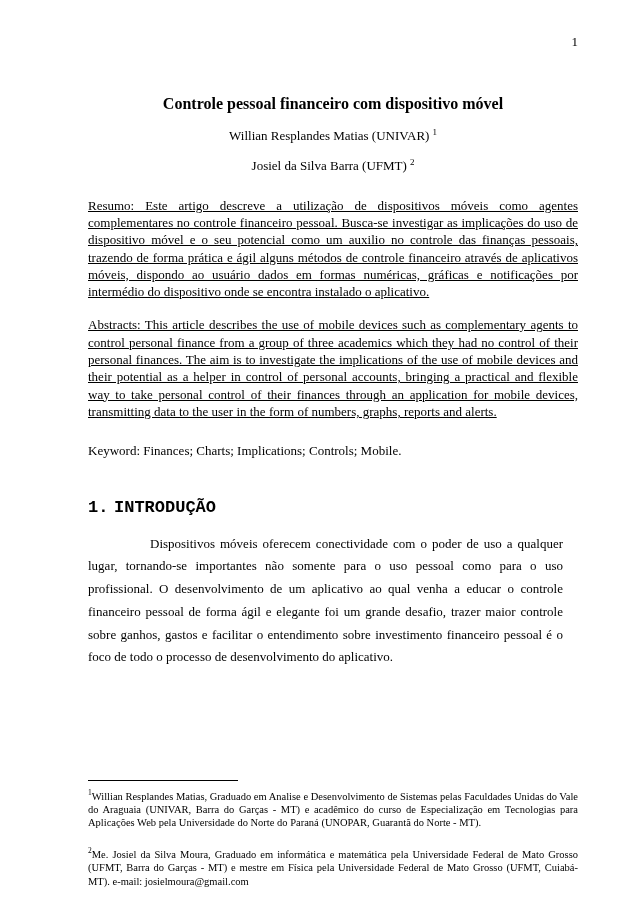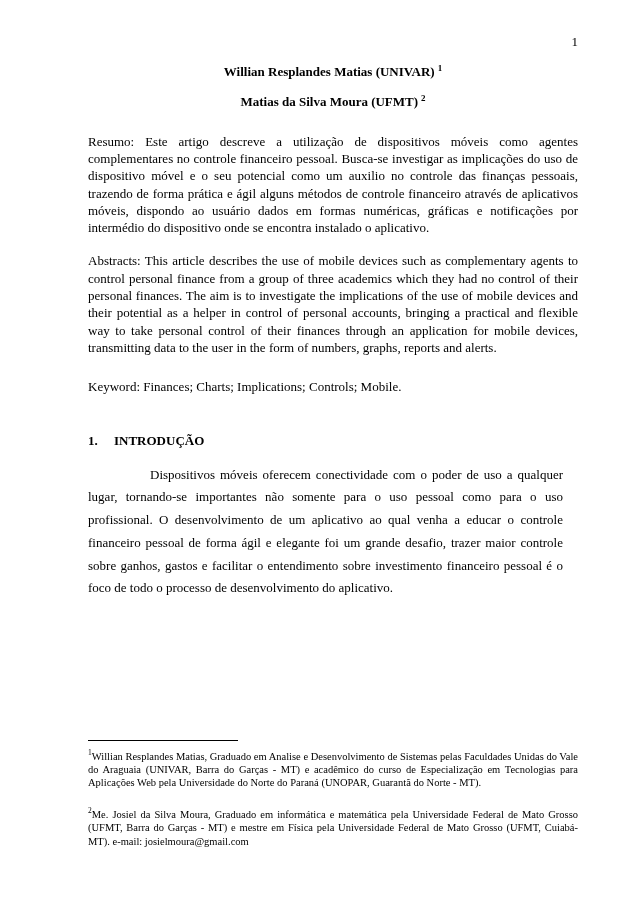--- a/index.html
+++ b/index.html
@@ -27,63 +27,65 @@
   .title {
     margin: 44px 0 0 0;
     font-size: 16px;
     font-weight: bold;
     text-align: center;
     line-height: 1.25;
   }
   .author {
     margin-top: 13px;
     font-size: 13px;
-    font-weight: bold;
+    font-weight: normal;
     text-align: center;
     line-height: 1.25;
   }
   .author sup {
     font-size: 9px;
     margin-left: 3px;
   }
   .abstract {
     margin: 22px 0 0 0;
     text-align: justify;
     line-height: 1.33;
+    text-decoration: underline;
   }
   .keywords {
     margin: 22px 0 0 0;
     line-height: 1.33;
   }
   .abstract-en {
     margin-top: 16px;
   }
   .keywords-en {
   }
   .section-heading {
     margin: 38px 0 0 0;
-    font-size: 13px;
+    font-size: 17px;
     font-weight: bold;
     line-height: 1.25;
+    font-family: Liberation Mono, monospace;
   }
   .section-heading .sec-number {
     display: inline-block;
     width: 26px;
   }
   .intro {
     margin: 14px 15px 0 0;
     text-align: justify;
     line-height: 1.75;
     text-indent: 62px;
   }
   .footnote-area {
     position: absolute;
     left: 88px;
     right: 62px;
-    top: 740px;
+    top: 780px;
   }
   .footnote-rule {
     width: 150px;
     height: 0;
     border-top: 1px solid #000000;
     margin-bottom: 7px;
   }
   .footnote {
     font-size: 10.5px;
     line-height: 1.27;
@@ -99,27 +101,28 @@
     text-align: left;
   }
 </style>
 </head>
 <body>
 
 <div class="page">
 
   <div class="page-number">1</div>
 
+  <h1 class="title">Controle pessoal financeiro com dispositivo móvel</h1>
 
   <div class="author">
     <span>Willian Resplandes Matias (UNIVAR)</span><sup>1</sup>
   </div>
 
   <div class="author">
-    <span>Matias da Silva Moura (UFMT)</span><sup>2</sup>
+    <span>Josiel da Silva Barra (UFMT)</span><sup>2</sup>
   </div>
 
   <p class="abstract">Resumo: Este artigo descreve a utilização de dispositivos móveis como agentes complementares no controle financeiro pessoal. Busca-se investigar as implicações do uso de dispositivo móvel e o seu potencial como um auxilio no controle das finanças pessoais, trazendo de forma prática e ágil alguns métodos de controle financeiro através de aplicativos móveis, dispondo ao usuário dados em formas numéricas, gráficas e notificações por intermédio do dispositivo onde se encontra instalado o aplicativo.</p>
 
 
   <p class="abstract abstract-en">Abstracts: This article describes the use of mobile devices such as complementary agents to control personal finance from a group of three academics which they had no control of their personal finances. The aim is to investigate the implications of the use of mobile devices and their potential as a helper in control of personal accounts, bringing a practical and flexible way to take personal control of their finances through an application for mobile devices, transmitting data to the user in the form of numbers, graphs, reports and alerts.</p>
 
   <p class="keywords keywords-en">Keyword: Finances; Charts; Implications; Controls; Mobile.</p>
 
   <h2 class="section-heading">

